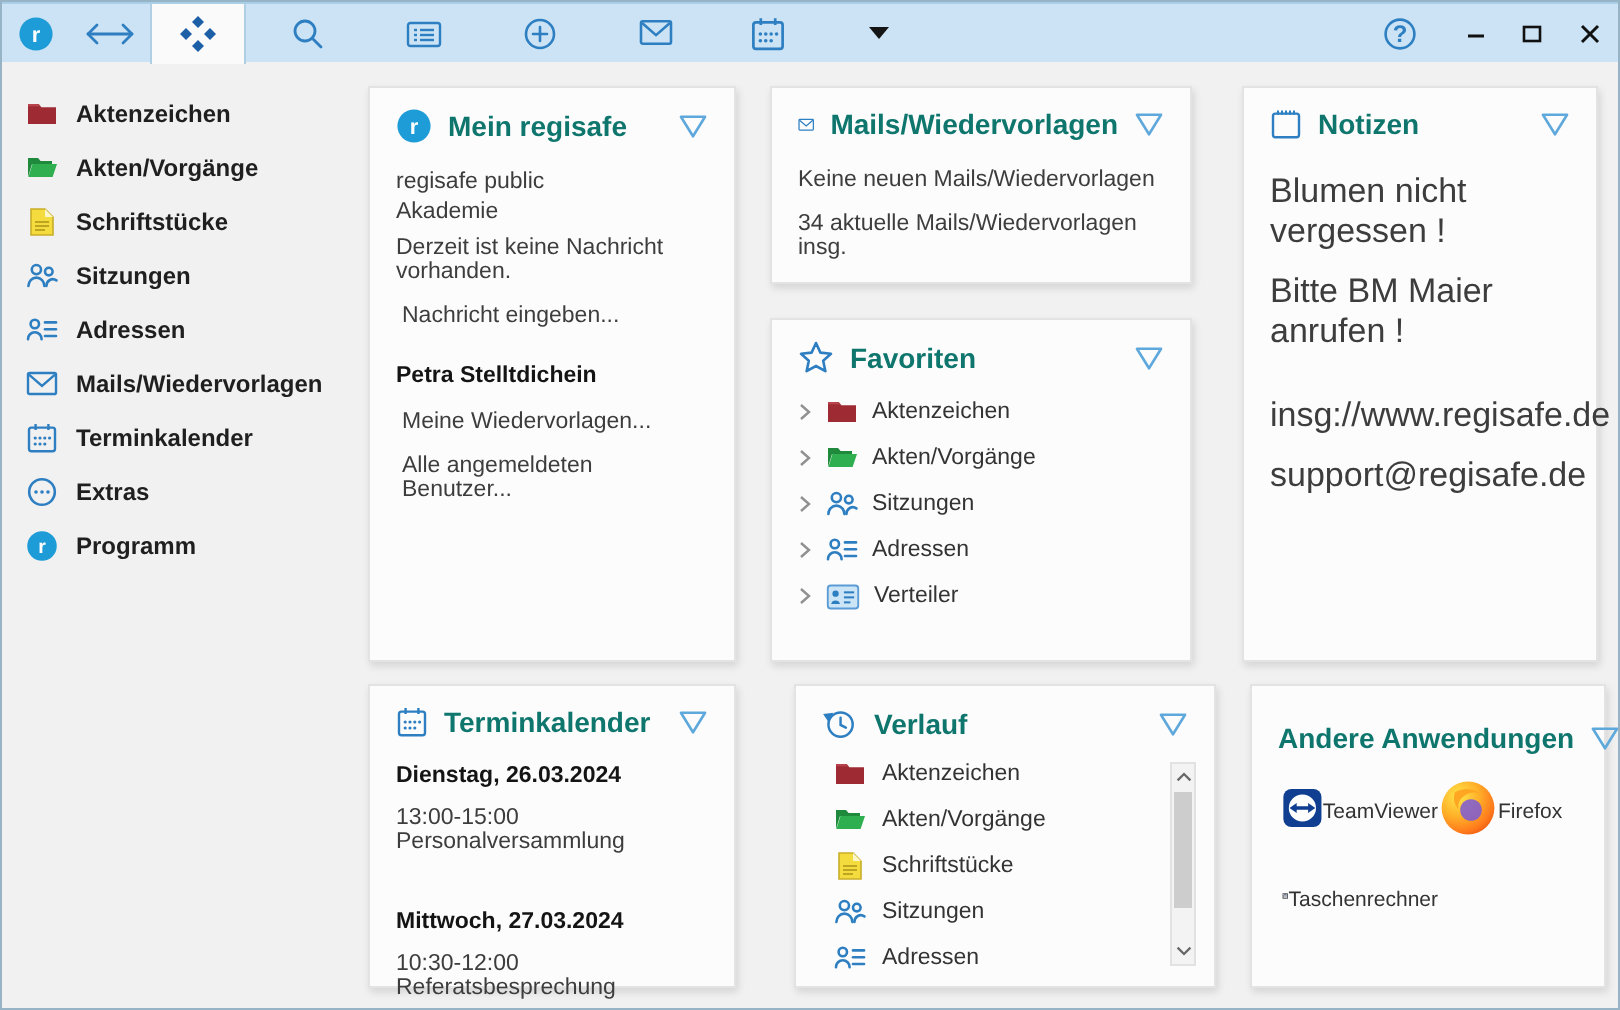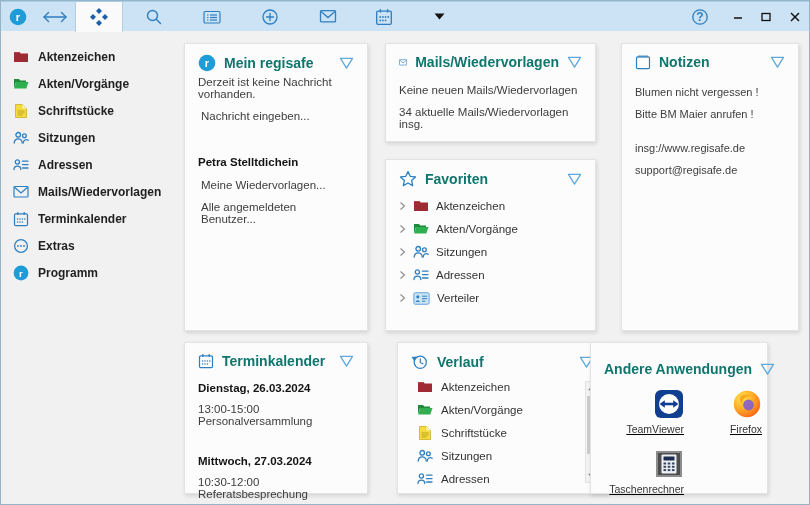--- a/index.html
+++ b/index.html
@@ -30,39 +30,39 @@
   .body-txt { font-size:11.5px; color:#3d3d3d; }
   .bold-txt { font-size:11.5px; font-weight:bold; color:#141414; }
   .linkish { font-size:11.5px; color:#3d3d3d; padding-left:3px; cursor:default; }
 
   .c-regisafe { left:183px; top:42px; width:184px; height:288px; }
   .c-mails { left:384px; top:42px; width:211px; height:99px; }
   .c-notizen { left:620px; top:42px; width:178px; height:288px; }
   .c-favoriten { left:384px; top:158px; width:211px; height:172px; }
   .c-termin { left:183px; top:341px; width:184px; height:152px; }
   .c-verlauf { left:396px; top:341px; width:211px; height:152px; }
-  .c-andere { left:589px; top:341px; width:178px; height:152px; }
+  .c-andere { left:624px; top:341px; width:178px; height:152px; }
 
   .fav-row { display:flex; align-items:center; gap:7px; height:16px; margin-top:7px; cursor:default; }
   .fav-row .chev { flex:0 0 auto; }
   .fav-label, .hist-label { font-size:11.5px; color:#333; white-space:nowrap; }
   .hist-row { display:flex; align-items:center; gap:8px; height:16px; margin-top:7px; cursor:default; }
 
   
   .vscroll { position:absolute; right:9px; top:38px; bottom:10px; width:13px; background:#f3f3f3; border:1px solid #e2e2e2; }
   .vs-arrow { position:absolute; left:0; width:11px; height:13px; display:flex; align-items:center; justify-content:center; }
   .vs-up { top:0; } .vs-down { bottom:0; }
   .vs-thumb { position:absolute; left:1px; top:14px; width:9px; height:58px; background:#cdcdcd; }
 
   
   .apps { display:flex; flex-wrap:wrap; margin-top:12px; padding-left:2px; width:160px; }
-  .app-tile { width:78px; display:flex; flex-direction:column; align-items:flex-end; margin-bottom:14px; cursor:default;text-decoration:underline; }
+  .app-tile { width:78px; display:flex; flex-direction:row; align-items:center; margin-bottom:14px; cursor:default; }
   .app-label { font-size:10.5px; color:#333; margin-top:4px; white-space:nowrap; }
 
-  .note-line { font-size:11px; color:#3d3d3d; margin-top:10px; }
+  .note-line { font-size:17px; color:#3d3d3d; margin-top:10px; }
   .note-gap { margin-top:22px; }
 </style>
 </head>
 <body>
 
 <div class="window">
 
   <div class="toolbar">
     <div class="tbtn">
       <svg class="ic18" viewBox="0 0 18 18">
@@ -257,23 +257,27 @@
     <div class="card-head">
       <svg class="ic18" viewBox="0 0 18 18">
           <circle cx="9" cy="9" r="8.3" fill="#1E9CD7"></circle>
           <text x="9" y="13" text-anchor="middle" font-size="11" font-weight="bold" fill="#fff">r</text>
         </svg>
       <span class="card-title">Mein regisafe</span>
       <svg class="collapse" width="15" height="13" viewBox="0 0 16 14">
           <polygon points="1.5,1.5 14.5,1.5 8,12" fill="none" stroke="#5FA8DC" stroke-width="1.4" stroke-linejoin="round"></polygon>
         </svg>
     </div>
+    <div class="body-txt" style="margin-top:12px;line-height:15px">
+      <div>regisafe public</div>
+      <div>Akademie</div>
+    </div>
     <div class="body-txt" style="margin-top:4px">Derzeit ist keine Nachricht vorhanden.</div>
     <div class="linkish" style="margin-top:10px">Nachricht eingeben...</div>
-    <div class="bold-txt" style="margin-top:34px">Petra Stelltdichein</div>
+    <div class="bold-txt" style="margin-top:18px">Petra Stelltdichein</div>
     <div class="linkish" style="margin-top:11px">Meine Wiedervorlagen...</div>
     <div class="linkish" style="margin-top:10px">Alle angemeldeten Benutzer...</div>
   </div>
 
   <div class="card c-mails">
     <div class="card-head">
       <svg width="18" height="15" viewBox="0 0 16 14" fill="none" stroke="#2E7FC2" stroke-width="1.2">
           <rect x="1" y="1.5" width="14" height="10.5" rx="0.8"></rect>
           <path d="M1.5,2.3 L8,8 L14.5,2.3"></path>
         </svg>

